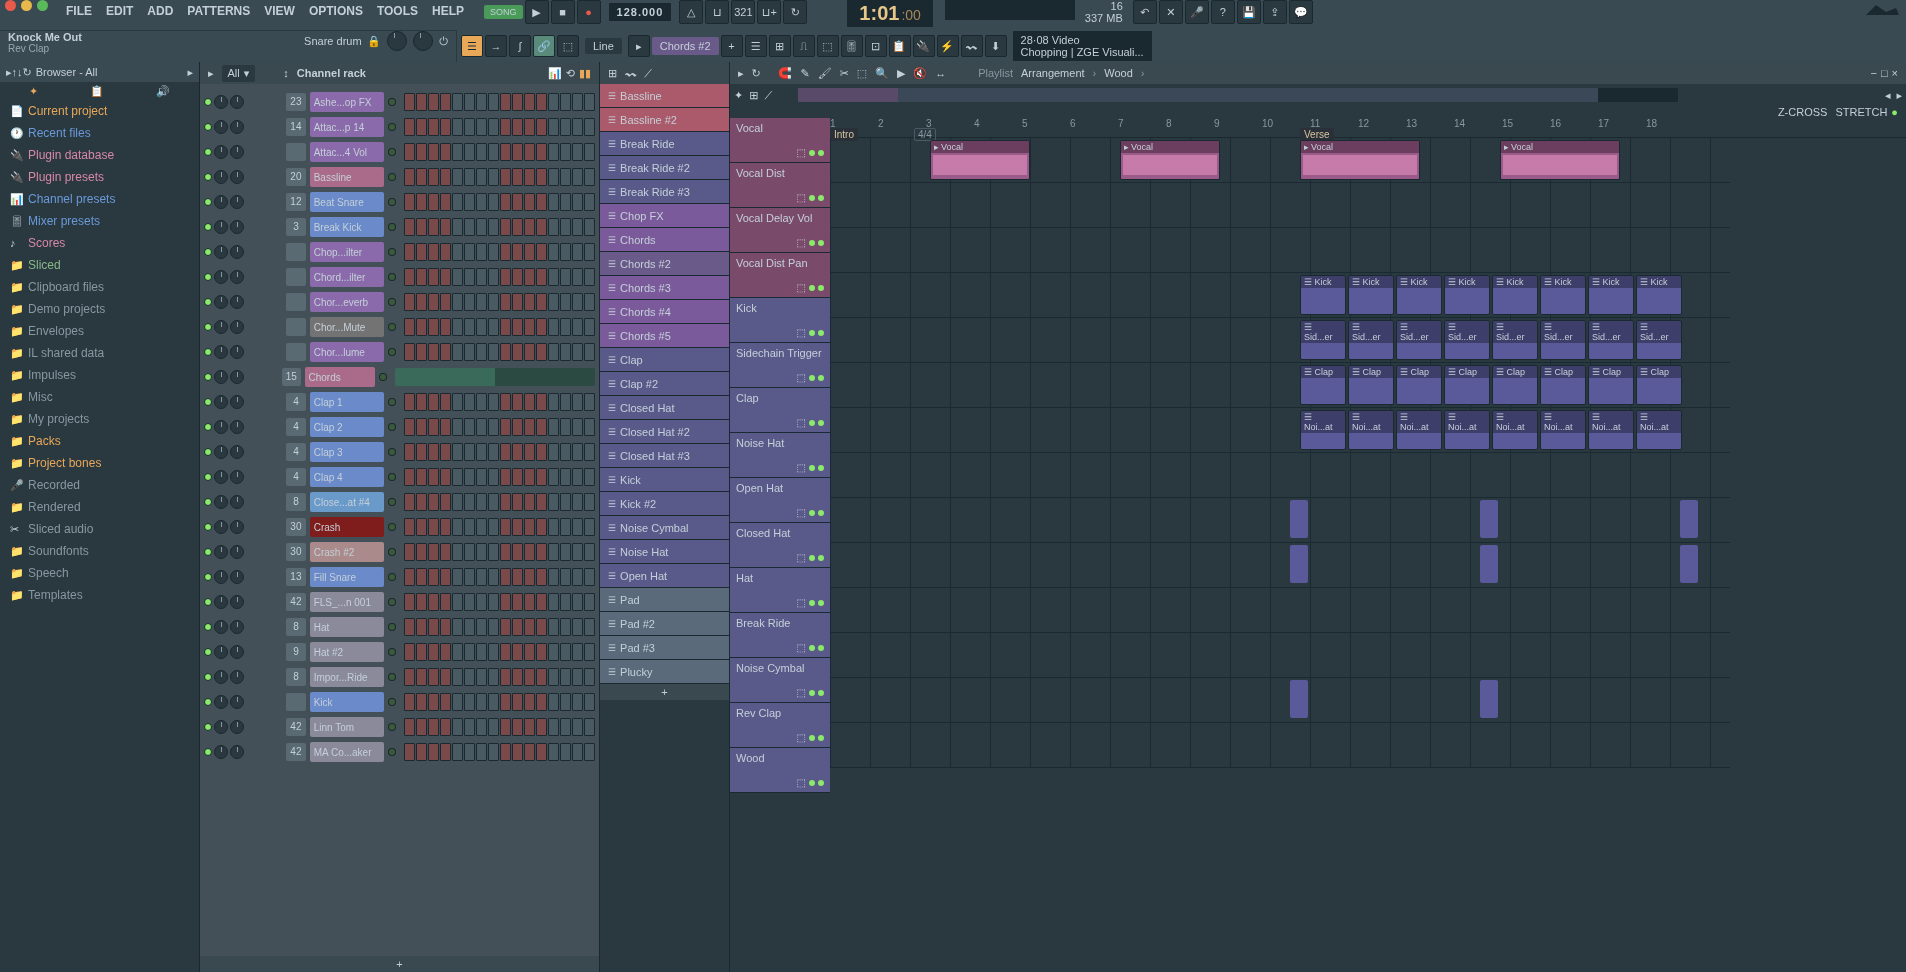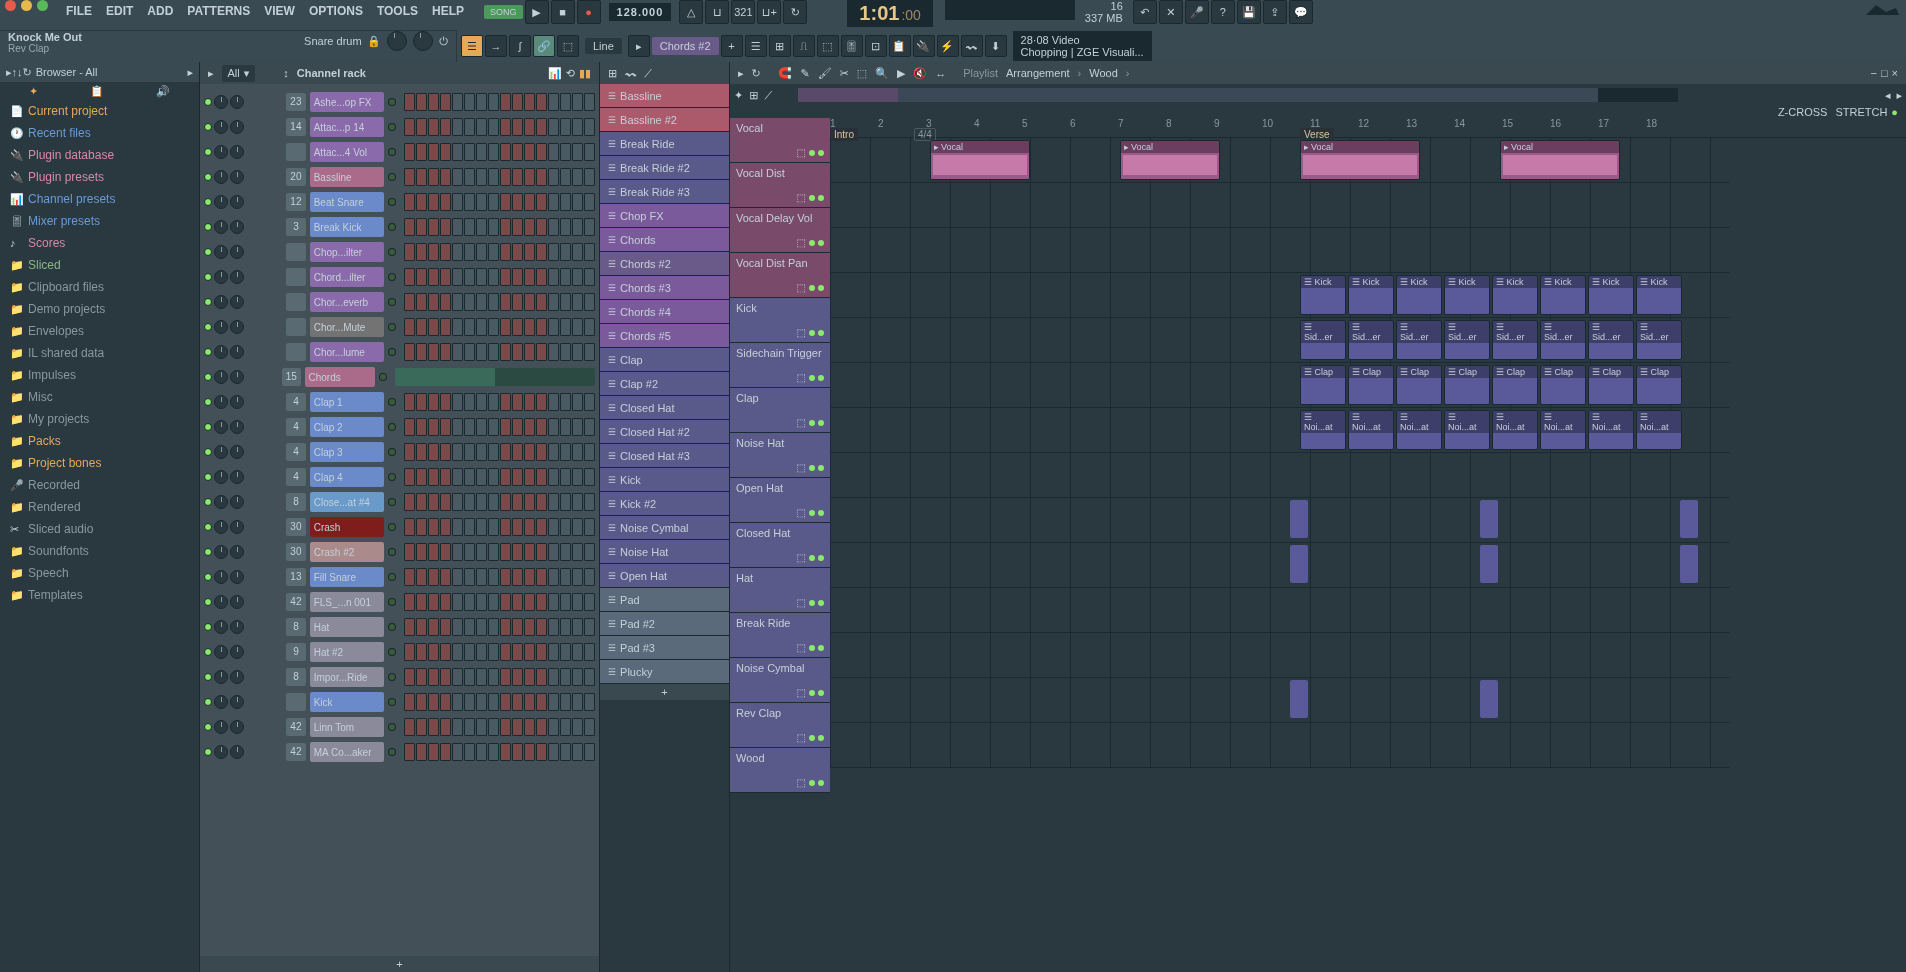--- a/index.html
+++ b/index.html
@@ -1183,21 +1183,21 @@
       <span>↻</span>
       <span style="margin-left:10px">🧲</span>
       <span>✎</span>
       <span>🖌</span>
       <span>✂</span>
       <span>⬚</span>
       <span>🔍</span>
       <span>▶</span>
       <span>🔇</span>
       <span>↔</span>
-      <span style="margin-left:9px;color:#8898a0">Playlist</span>
+      <span style="margin-left:24px;color:#8898a0">Playlist</span>
       <span style="color:#c4d0d8">Arrangement</span>
       <span style="color:#8898a0">›</span>
       <span>Wood</span>
       <span style="color:#8898a0">›</span>
       <div style="margin-left:auto;display:flex;gap:4px">
         <span>−</span>
         <span>□</span>
         <span>×</span>
       </div>
     </div>

